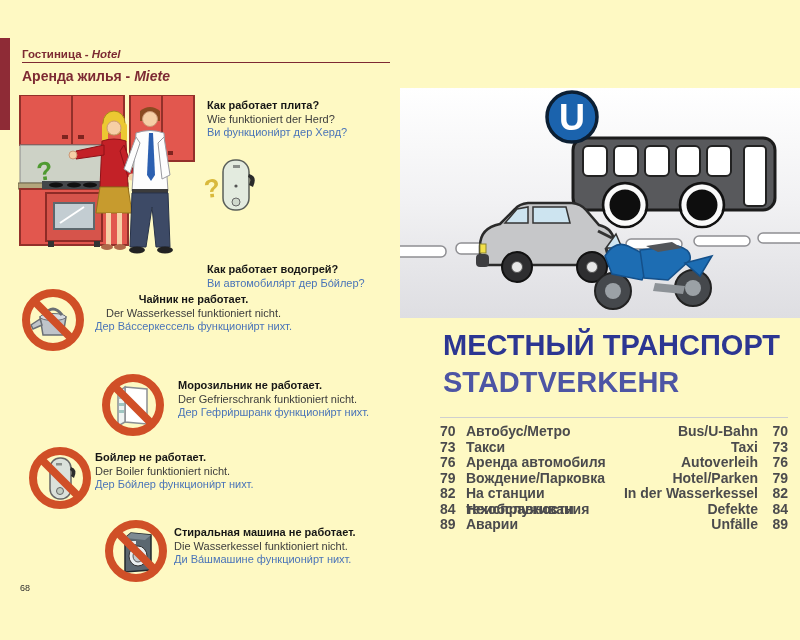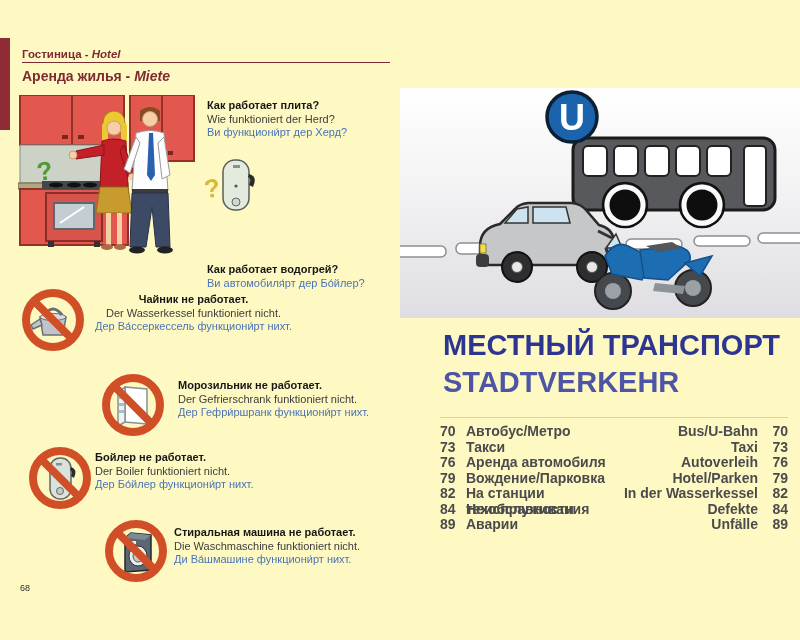--- a/index.html
+++ b/index.html
@@ -170,21 +170,21 @@
     <path d="M22,20 L28,15 L48,17 L48,52 L22,54 Z" fill="#5b6770" stroke="#22282d" stroke-width="1.5"></path>
     <path d="M22,20 L28,15 L48,17 L42,22 Z" fill="#7d8a93"></path>
     <rect x="25" y="23" width="8" height="3" fill="#e8eef0"></rect>
     <ellipse cx="35" cy="38" rx="9" ry="10" fill="#e9eef0" stroke="#333"></ellipse>
     <ellipse cx="35" cy="38" rx="5" ry="6" fill="#c3ccd1" stroke="#555"></ellipse>
     <circle cx="33" cy="33" r="27" fill="none" stroke="#d04f27" stroke-width="8"></circle>
     <line x1="14" y1="14" x2="52" y2="52" stroke="#d04f27" stroke-width="8"></line>
   </svg>
   <div class="phrase" style="left:162px;top:526px;margin-left:12px;">
     <div class="p-ru">Стиральная машина не работает.</div>
-    <div class="p-de">Die Waschmaschine funktioniert nicht.</div>
+    <div class="p-de">Die Wasserkessel funktioniert nicht.</div>
     <div class="p-tr">Ди Ва́шмашине функциони́рт нихт.</div>
   </div>
 
   <div class="pagenum">68</div>
 
   <svg class="icon-abs" style="left:400px;top:88px;" width="400" height="230" viewBox="0 0 400 230">
     <defs>
       <linearGradient id="roadbg" x1="0" y1="0" x2="0" y2="1">
         <stop offset="0" stop-color="#ffffff"></stop>
         <stop offset="0.5" stop-color="#f1f1f3"></stop>

